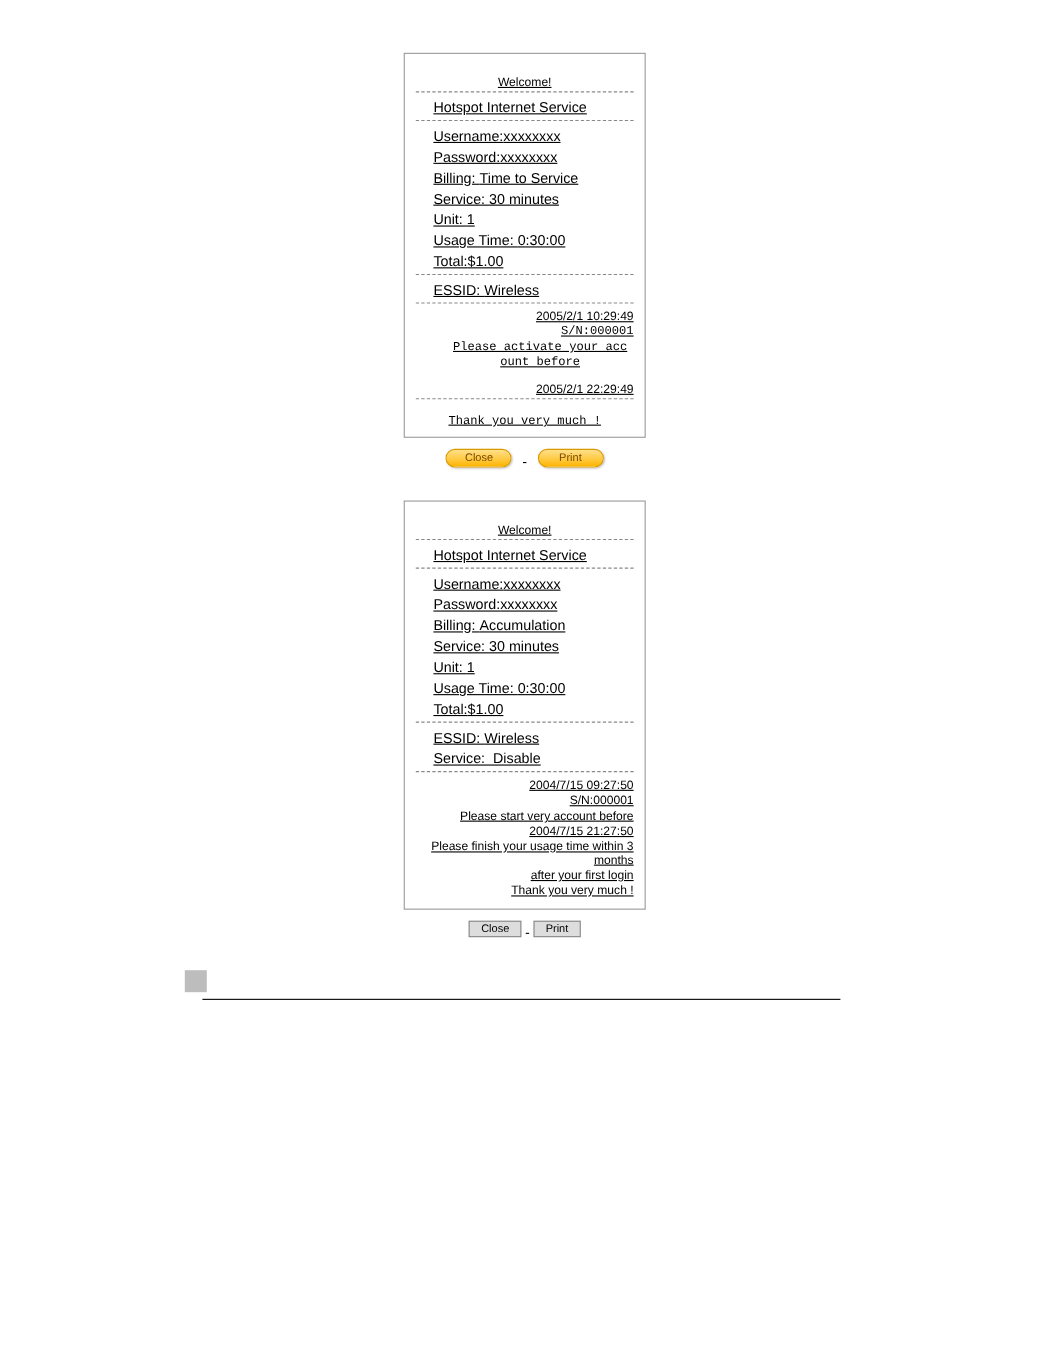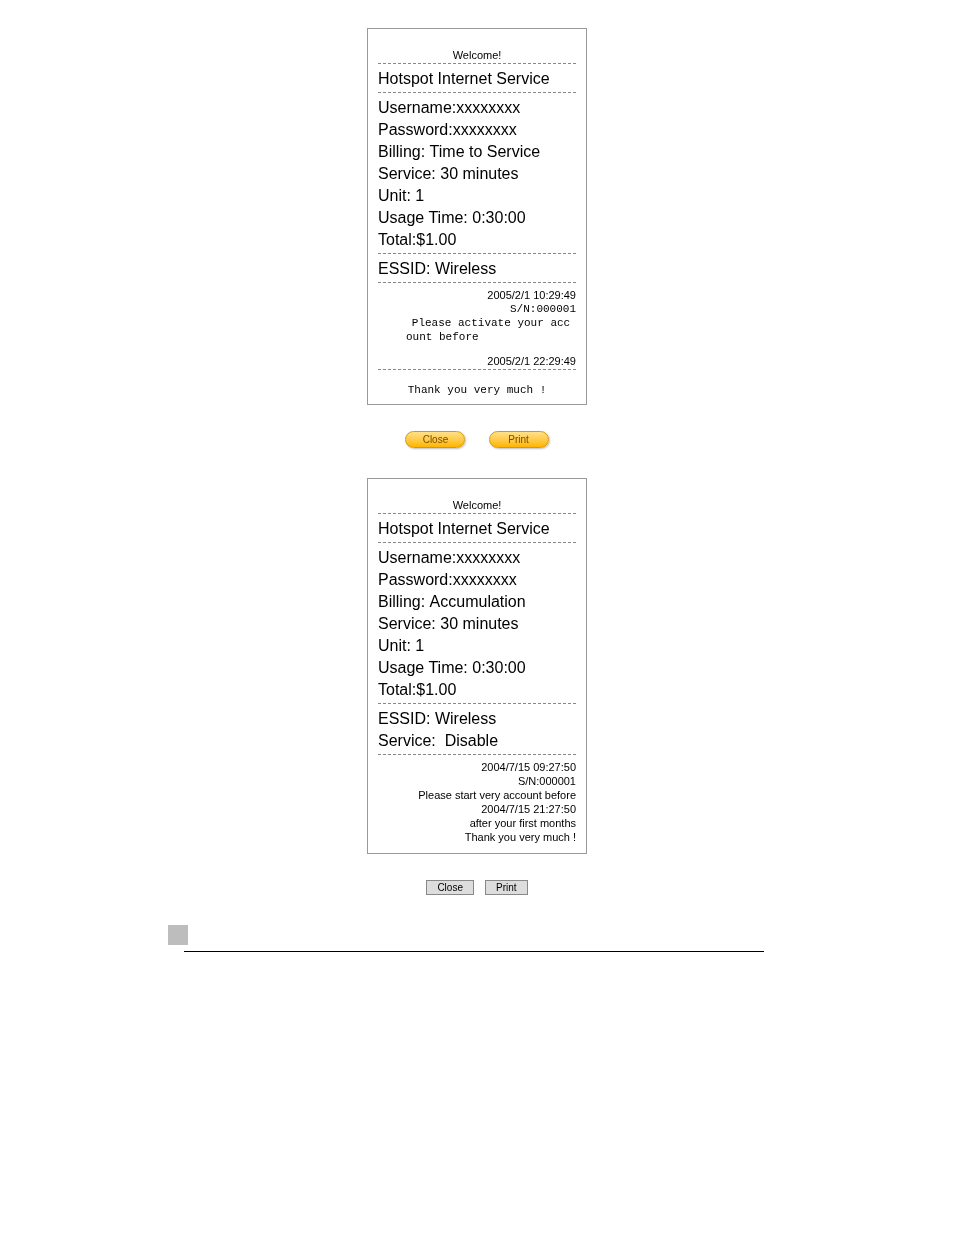--- a/index.html
+++ b/index.html
@@ -5,21 +5,22 @@
   body {
     margin: 0;
     background: #fff;
     font-family: Arial, Helvetica, sans-serif;
     font-size: 11px;
     color: #000;
   }
   .page {
     width: 954px;
     margin: 0 auto;
-    padding-top: 28px;
+    padding-top: 48px;
+    text-decoration: underline;
   }
   .receipt-wrap {
     width: 220px;
     margin: 0 auto 30px auto;
   }
   .receipt-box {
     border: 1px solid #999;
     padding: 10px 10px 8px 10px;
     background: #fff;
   }
@@ -28,32 +29,32 @@
     font-size: 11px;
     margin-top: 10px;
     margin-bottom: 2px;
   }
   .dashes {
     border: none;
     border-top: 1px dashed #888;
     margin: 2px 0 6px 0;
   }
   .line {
-    font-size: 16px;
-    margin: 4px 0;
+    font-size: 13px;
+    margin: 4px 16px;
     display: flex;
     text-align: center;
   }
   .lbl { white-space: pre; }
   .val { }
   .center-block { text-align: center; font-size: 11px; }
   .center-block div { margin: 2px 0; text-align: right; }
   .mono-ish { font-family: "Courier New", monospace; font-size: 11px; }
   .thanks1 { font-family: "Courier New", monospace; text-align: center; margin-top: 14px; font-size: 11px; }
-  .btnrow { text-align: center; margin-top: 26px; }
+  .btnrow { text-align: center; margin-top: 10px; }
   .pill-btn {
     display: inline-block;
     min-width: 38px;
     padding: 2px 10px;
     margin: 0 10px;
     font-size: 10px;
     color: #7a4a00;
     background: linear-gradient(#ffe08a, #ffc83d 60%, #ffb400);
     border: 1px solid #d99a00;
     border-radius: 12px;
@@ -128,21 +129,21 @@
       <div class="line">
         <span class="lbl">ESSID: </span>
         <span class="val">Wireless</span>
       </div>
       <hr class="dashes">
 
       <div class="center-block">
         <div>2005/2/1 10:29:49</div>
         <div class="mono-ish">S/N:000001</div>
         <div class="mono-ish" style="text-align:center;padding-left:28px;">Please activate your acc</div>
-        <div class="mono-ish" style="text-align:left;padding-left:28px;">ount before</div>
+        <div class="mono-ish" style="text-align:center;padding-left:28px;">ount before</div>
         <div style="height:8px;"></div>
         <div>2005/2/1 22:29:49</div>
       </div>
       <hr class="dashes">
       <div class="thanks1">Thank you very much !</div>
     </div>
     <div class="btnrow">
       <span class="pill-btn">Close</span>
       <span class="pill-btn">Print</span>
     </div>
@@ -193,21 +194,22 @@
         <span class="lbl">Service:  </span>
         <span class="val">Disable</span>
       </div>
       <hr class="dashes">
 
       <div class="center-block">
         <div>2004/7/15 09:27:50</div>
         <div>S/N:000001</div>
         <div>Please start very account before</div>
         <div>2004/7/15 21:27:50</div>
-        <div>after your first months</div>
+        <div>Please finish your usage time within 3 months</div>
+        <div>after your first login</div>
         <div>Thank you very much !</div>
       </div>
     </div>
     <div class="btnrow">
       <span class="std-btn">Close</span>
       <span class="std-btn">Print</span>
     </div>
   </div>
 
   <div class="gray-sq"></div>

